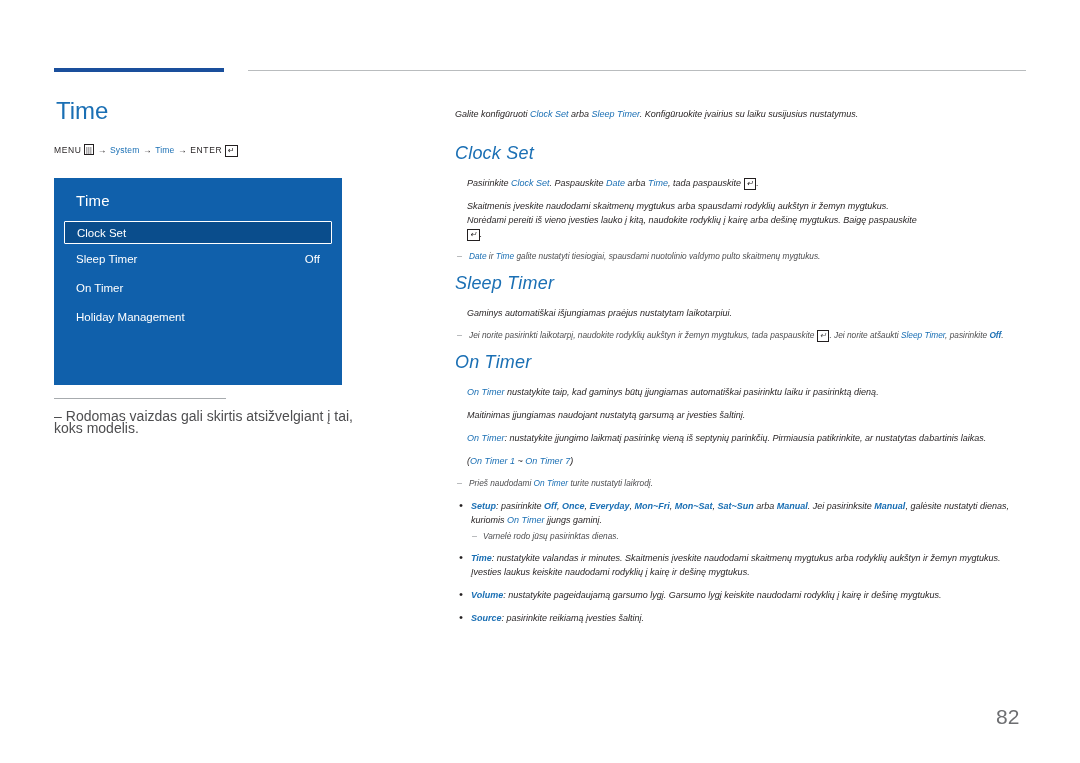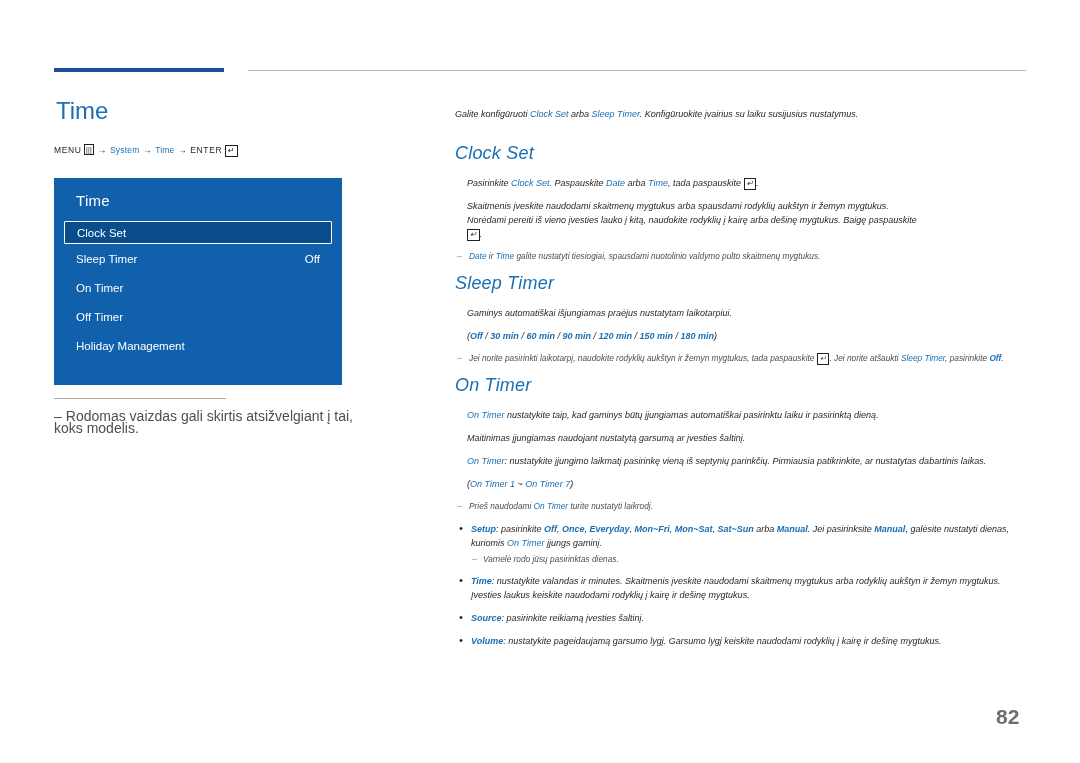--- a/index.html
+++ b/index.html
@@ -110,21 +110,21 @@
   }
   .sub-note {
     position: relative; font-size: 8.3px; line-height: 12px; color: #4e4e50;
     margin: 3px 0 0 12px;
   }
   .sub-note .dash {
     position: absolute; left: -11px; top: 0; color: #7a7d80; font-size: 9px;
   }
   .pagenum {
     position: absolute; left: 996px; top: 705px; width: 40px;
-    font-size: 21px; color: #6d6e71; text-align: left; font-weight: bold;
+    font-size: 21px; color: #6d6e71; text-align: left;
   }
 </style>
 </head>
 <body>
 
 <div class="page">
 
   <div class="rule-thick"></div>
   <div class="rule-thin"></div>
 
@@ -156,24 +156,20 @@
       <div class="osd-row">
         <span class="label">Sleep Timer</span>
         <span class="value">Off</span>
       </div>
 
       <div class="osd-row">
         <span class="label">On Timer</span>
         <span class="value"></span>
       </div>
 
-      <div class="osd-row">
-        <span class="label">Off Timer</span>
-        <span class="value"></span>
-      </div>
 
       <div class="osd-row">
         <span class="label">Holiday Management</span>
         <span class="value"></span>
       </div>
 
     </div>
   </div>
 
   <div class="foot-rule"></div>
@@ -192,21 +188,20 @@
     <p class="body"><span>Skaitmenis įveskite naudodami skaitmenų mygtukus arba spausdami rodyklių aukštyn ir žemyn mygtukus.</span><br><span>Norėdami pereiti iš vieno įvesties lauko į kitą, naudokite rodyklių į kairę arba dešinę mygtukus. Baigę paspauskite</span><br><span class="glyph-enter">↵</span>.</p>
 
     <div class="note">
       <span class="dash">‒</span><span class="blue">Date</span><span> ir </span><span class="blue">Time</span><span> galite nustatyti tiesiogiai, spausdami nuotolinio valdymo pulto skaitmenų mygtukus.</span>
     </div>
 
     <h2 class="sec sec-gap">Sleep Timer</h2>
 
     <p class="body">Gaminys automatiškai išjungiamas praėjus nustatytam laikotarpiui.</p>
 
-    <p class="body"><span>(</span><span class="blue-b">Off</span> / <span class="blue-b">30 min</span> / <span class="blue-b">60 min</span> / <span class="blue-b">90 min</span> / <span class="blue-b">120 min</span> / <span class="blue-b">150 min</span> / <span class="blue-b">180 min</span><span>)</span></p>
 
     <div class="note">
       <span class="dash">‒</span><span>Jei norite pasirinkti laikotarpį, naudokite rodyklių aukštyn ir žemyn mygtukus, tada paspauskite </span><span class="glyph-enter">↵</span><span>. Jei norite atšaukti </span><span class="blue">Sleep Timer</span><span>, pasirinkite </span><span class="blue-b">Off</span><span>.</span>
     </div>
 
     <h2 class="sec sec-gap">On Timer</h2>
 
     <p class="body"><span class="blue">On Timer</span><span> nustatykite taip, kad gaminys būtų įjungiamas automatiškai pasirinktu laiku ir pasirinktą dieną.</span></p>
 
     <p class="body">Maitinimas įjungiamas naudojant nustatytą garsumą ar įvesties šaltinį.</p>
@@ -226,25 +221,25 @@
         <div class="sub-note">
           <span class="dash">‒</span><span>Varnelė rodo jūsų pasirinktas dienas.</span>
         </div>
       </li>
 
       <li>
         <span class="blue-b">Time</span><span>: nustatykite valandas ir minutes. Skaitmenis įveskite naudodami skaitmenų mygtukus arba rodyklių aukštyn ir žemyn mygtukus. Įvesties laukus keiskite naudodami rodyklių į kairę ir dešinę mygtukus.</span>
       </li>
 
       <li>
+        <span class="blue-b">Volume</span><span>: nustatykite pageidaujamą garsumo lygį. Garsumo lygį keiskite naudodami rodyklių į kairę ir dešinę mygtukus.</span>
+      </li>
+
+      <li>
         <span class="blue-b">Source</span><span>: pasirinkite reikiamą įvesties šaltinį.</span>
       </li>
 
-      <li>
-        <span class="blue-b">Volume</span><span>: nustatykite pageidaujamą garsumo lygį. Garsumo lygį keiskite naudodami rodyklių į kairę ir dešinę mygtukus.</span>
-      </li>
-
     </ul>
   </div>
 
   <div class="pagenum">82</div>
 
 </div>
 
 </body></html>

